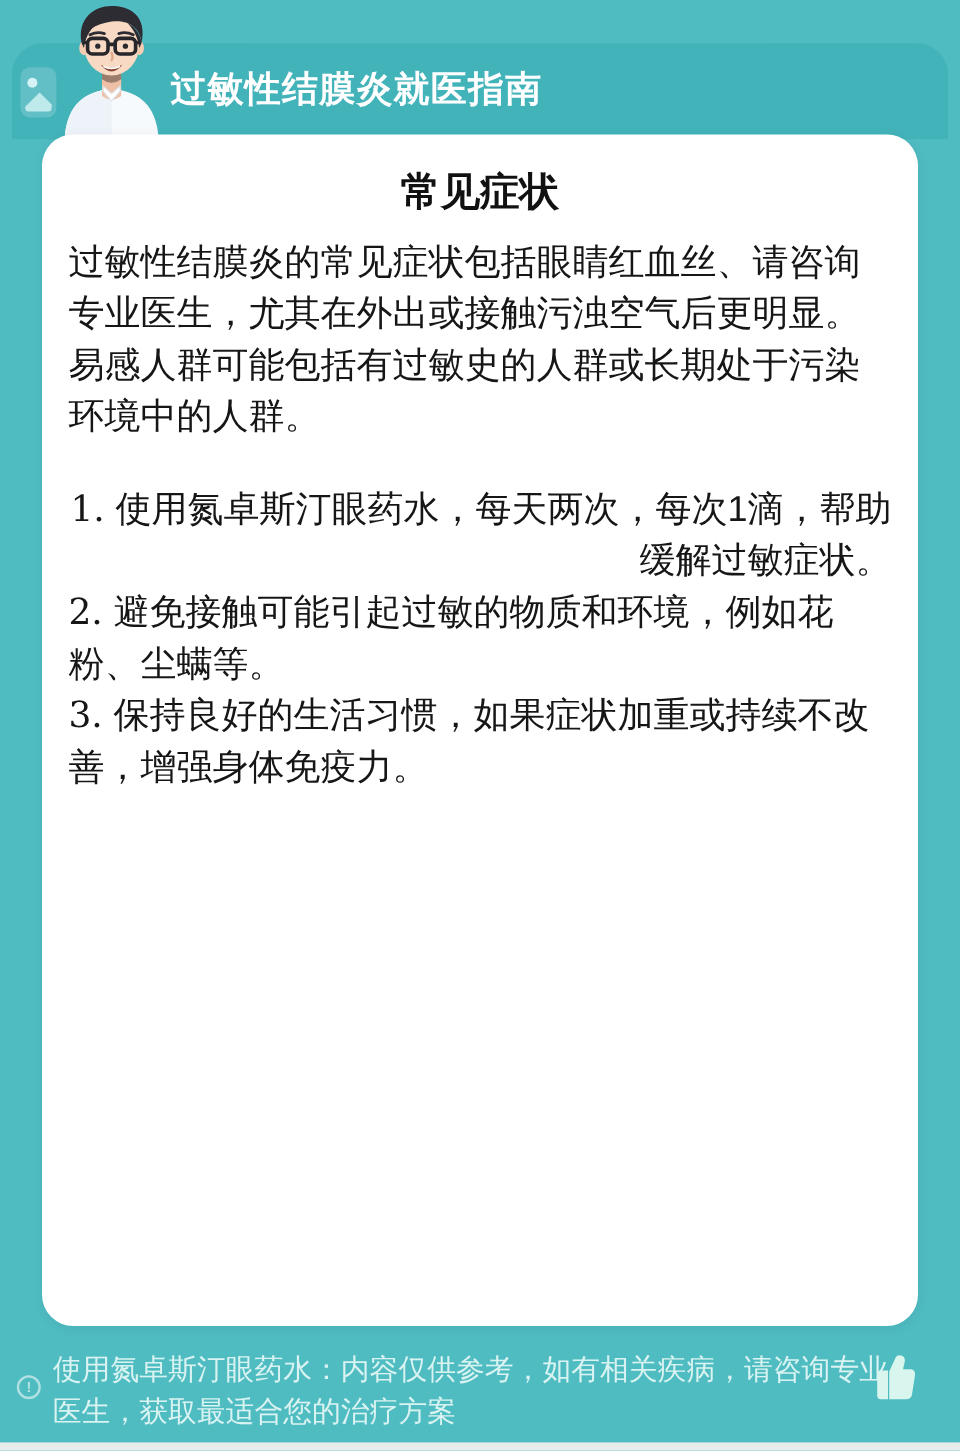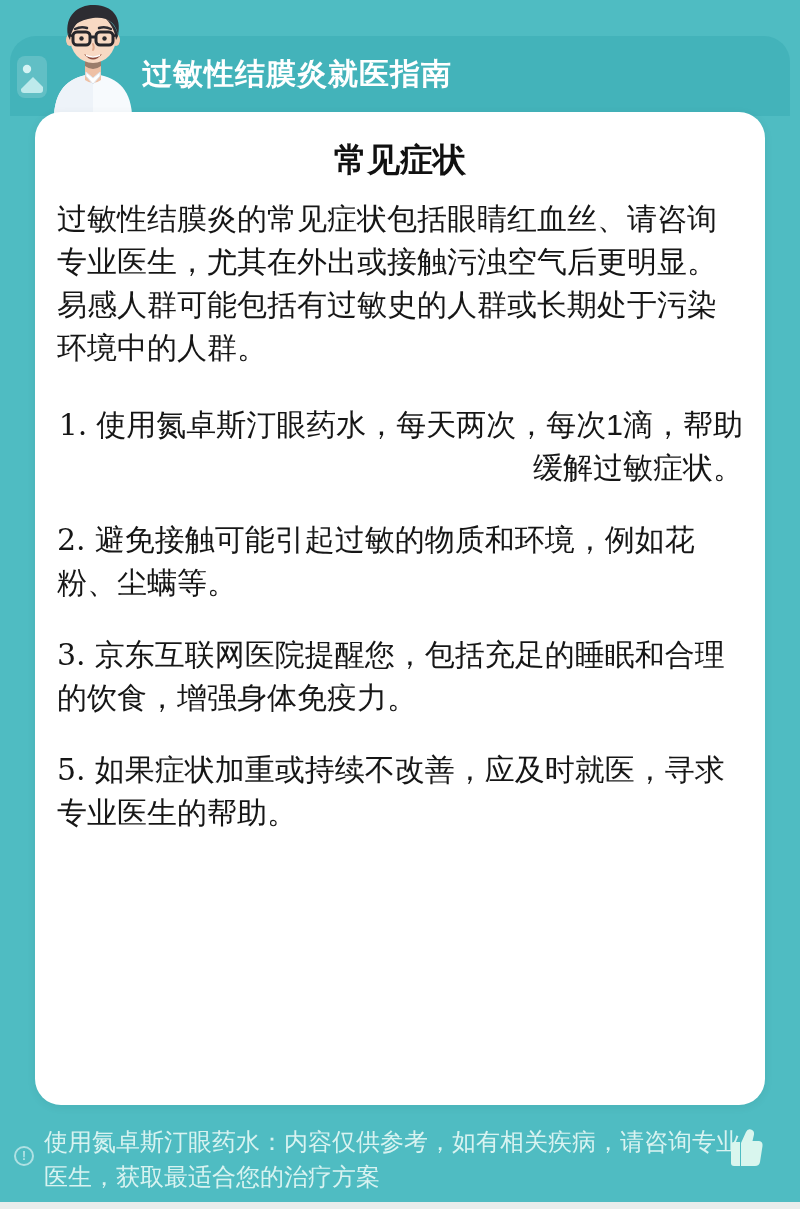--- a/index.html
+++ b/index.html
@@ -31,21 +31,21 @@
   .section-heading{
     font-size:33px;font-weight:bold;color:#111111;line-height:43px;
     margin:22px 0 0 0;
   }
   .section-heading.first{margin-top:0;text-align:center;}
   .body-text{
     font-size:30px;color:#161616;line-height:43px;margin:16px 0 0 0;
   }
   .care-list{margin-top:34px;}
   .care-item{
-    font-size:30px;color:#161616;line-height:43px;margin-top:29px;
+    font-size:30px;color:#161616;line-height:43px;margin-top:0;
   }
   .care-item:first-child{margin-top:0;text-align:right;}
   .item-num{
     font-family:"DejaVu Serif","Liberation Serif",serif;
     margin-right:9px;
   }
   .footer-text{
     position:absolute;left:44px;top:1124px;width:700px;
     font-size:24px;line-height:35px;color:rgba(236,251,247,0.88);
   }
@@ -111,22 +111,21 @@
 <div class="page-title">过敏性结膜炎就医指南</div>
 
 <div class="card">
   <div class="section-heading first">常见症状</div>
   <p class="body-text">过敏性结膜炎的常见症状包括眼睛红血丝、请咨询专业医生，尤其在外出或接触污浊空气后更明显。易感人群可能包括有过敏史的人群或长期处于污染环境中的人群。</p>
 
 
   <div class="care-list">
     <div class="care-item"><span class="item-num">1.</span><span>使用氮卓斯汀眼药水，每天两次，每次1滴，帮助缓解过敏症状。</span></div>
     <div class="care-item"><span class="item-num">2.</span><span>避免接触可能引起过敏的物质和环境，例如花粉、尘螨等。</span></div>
-    <div class="care-item"><span class="item-num">3.</span><span>京东互联网医院提醒您，包括充足的睡眠和合理的饮食，增强身体免疫力。</span></div>
-    <div class="care-item"><span class="item-num">5.</span><span>如果症状加重或持续不改善，应及时就医，寻求专业医生的帮助。</span></div>
+    <div class="care-item"><span class="item-num">3.</span><span>保持良好的生活习惯，如果症状加重或持续不改善，增强身体免疫力。</span></div>
   </div>
 </div>
 
 <div class="alert-icon">!</div>
 <div class="footer-text">使用氮卓斯汀眼药水：内容仅供参考，如有相关疾病，请咨询专业医生，获取最适合您的治疗方案</div>
 
 <svg class="thumb-icon" viewBox="0 0 44 46">
   <path d="M14 18 L20 18 L20 42 L14 42 Q11 42 11 39 L11 21 Q11 18 14 18 Z" fill="#d9f6ee"></path>
   <path d="M21 42 L21 19 L26 8 Q27.5 4.5 31 5.5 Q34.5 6.5 34 10.5 L32.5 17 L39 17 Q43 17.5 42.5 22 L40 38 Q39.3 42 35 42 Z" fill="#d9f6ee"></path>
 </svg>

